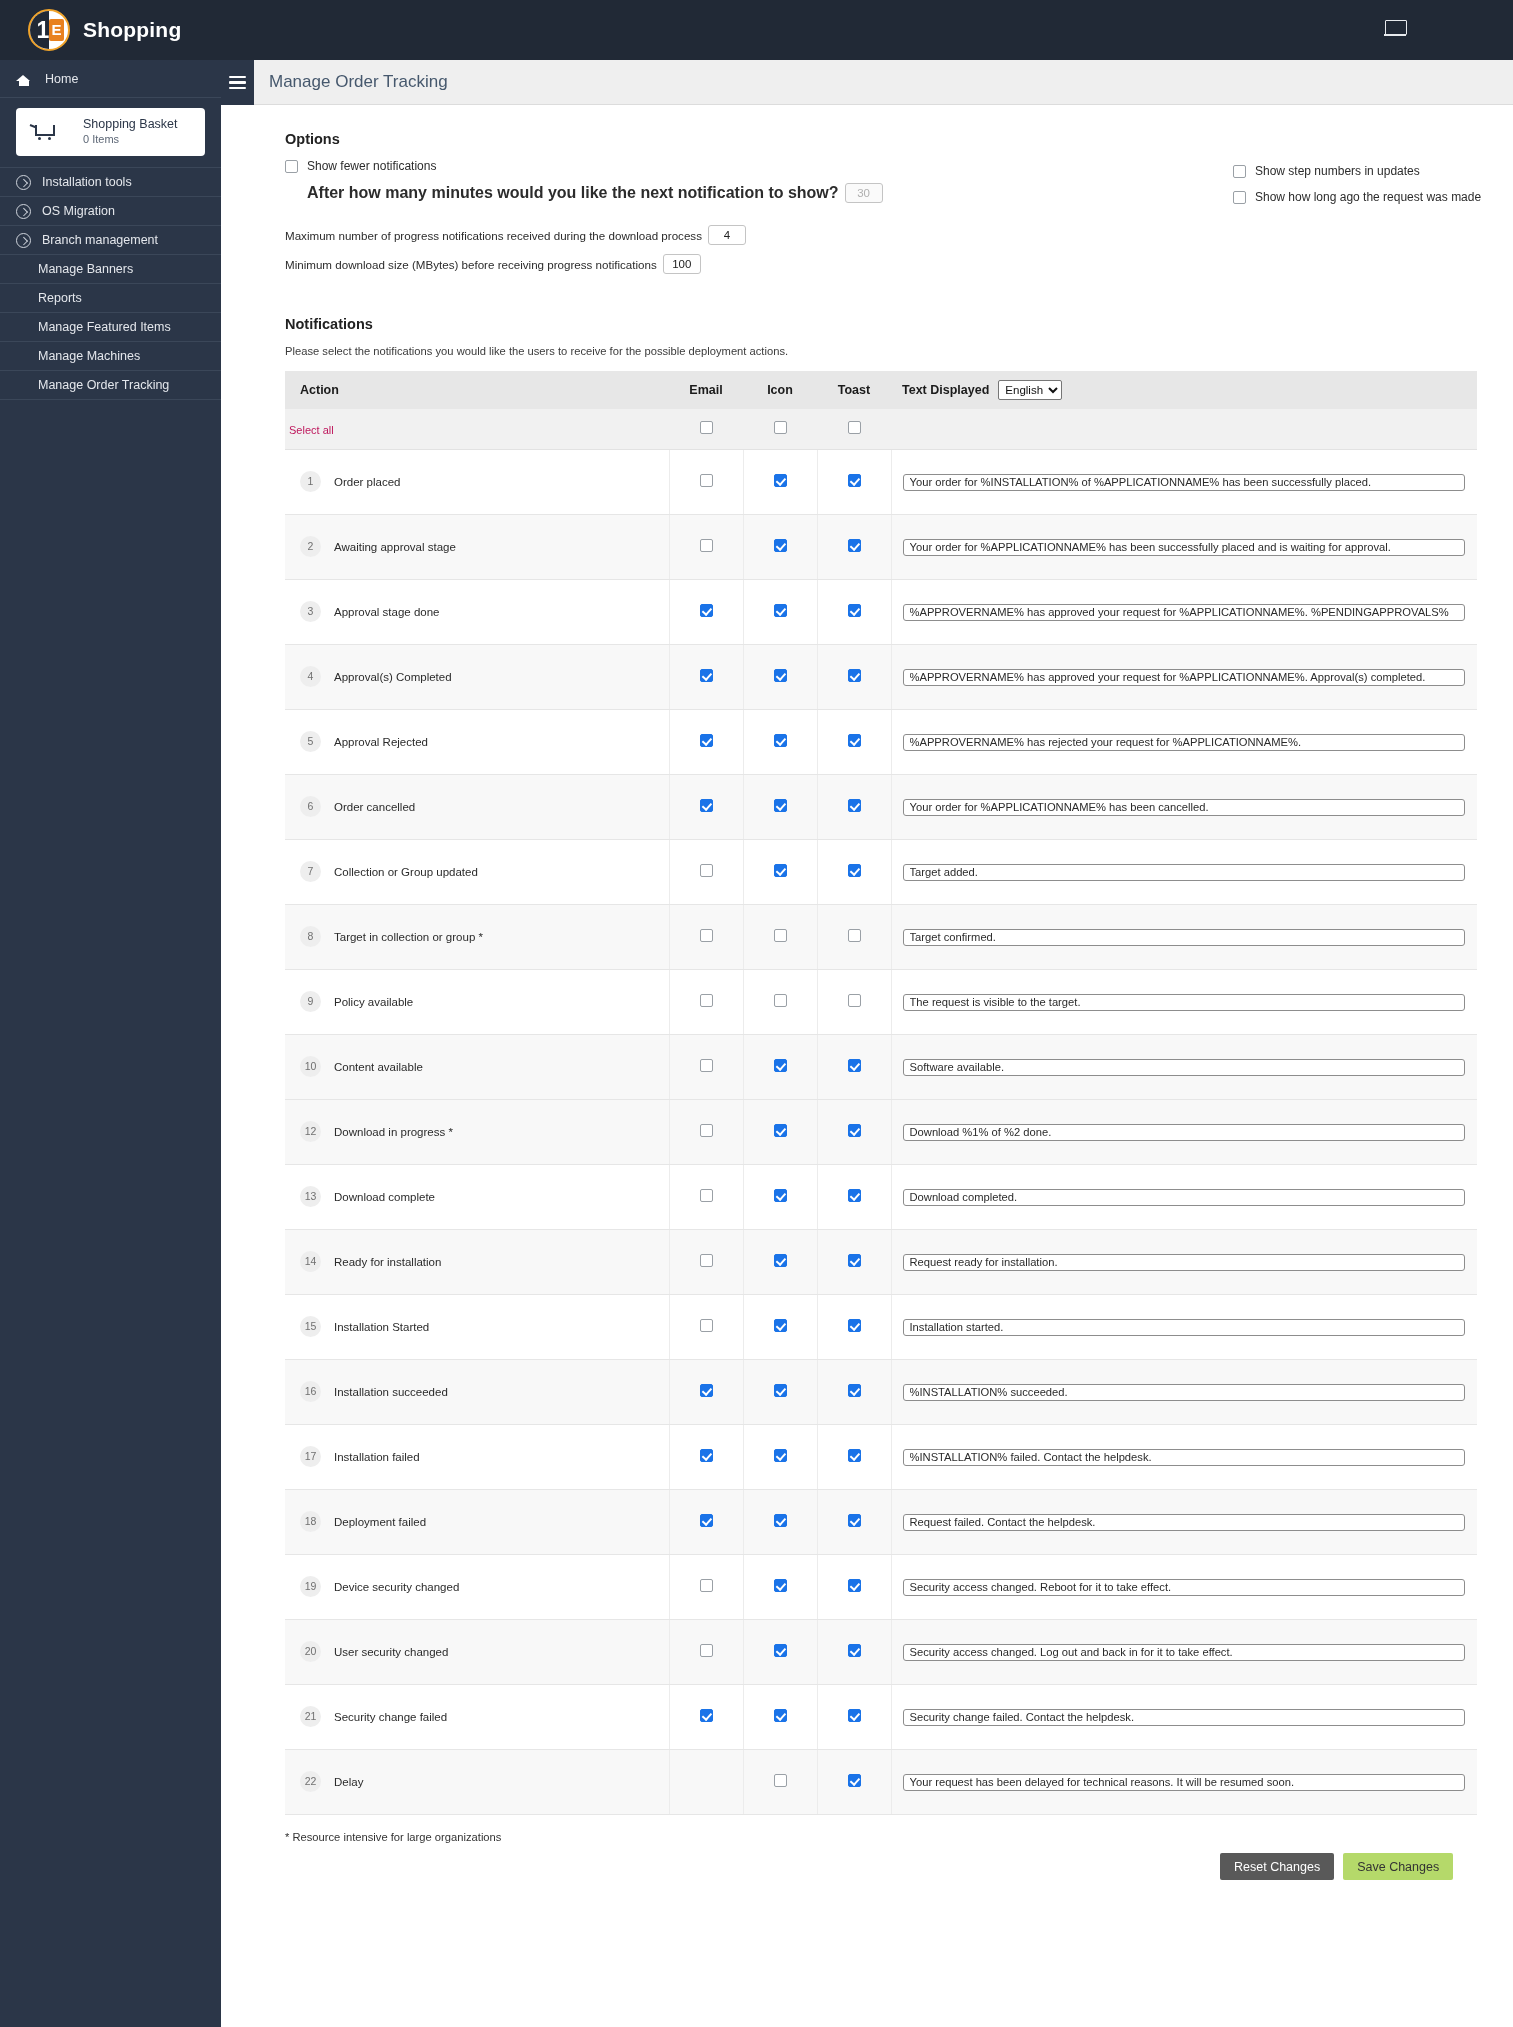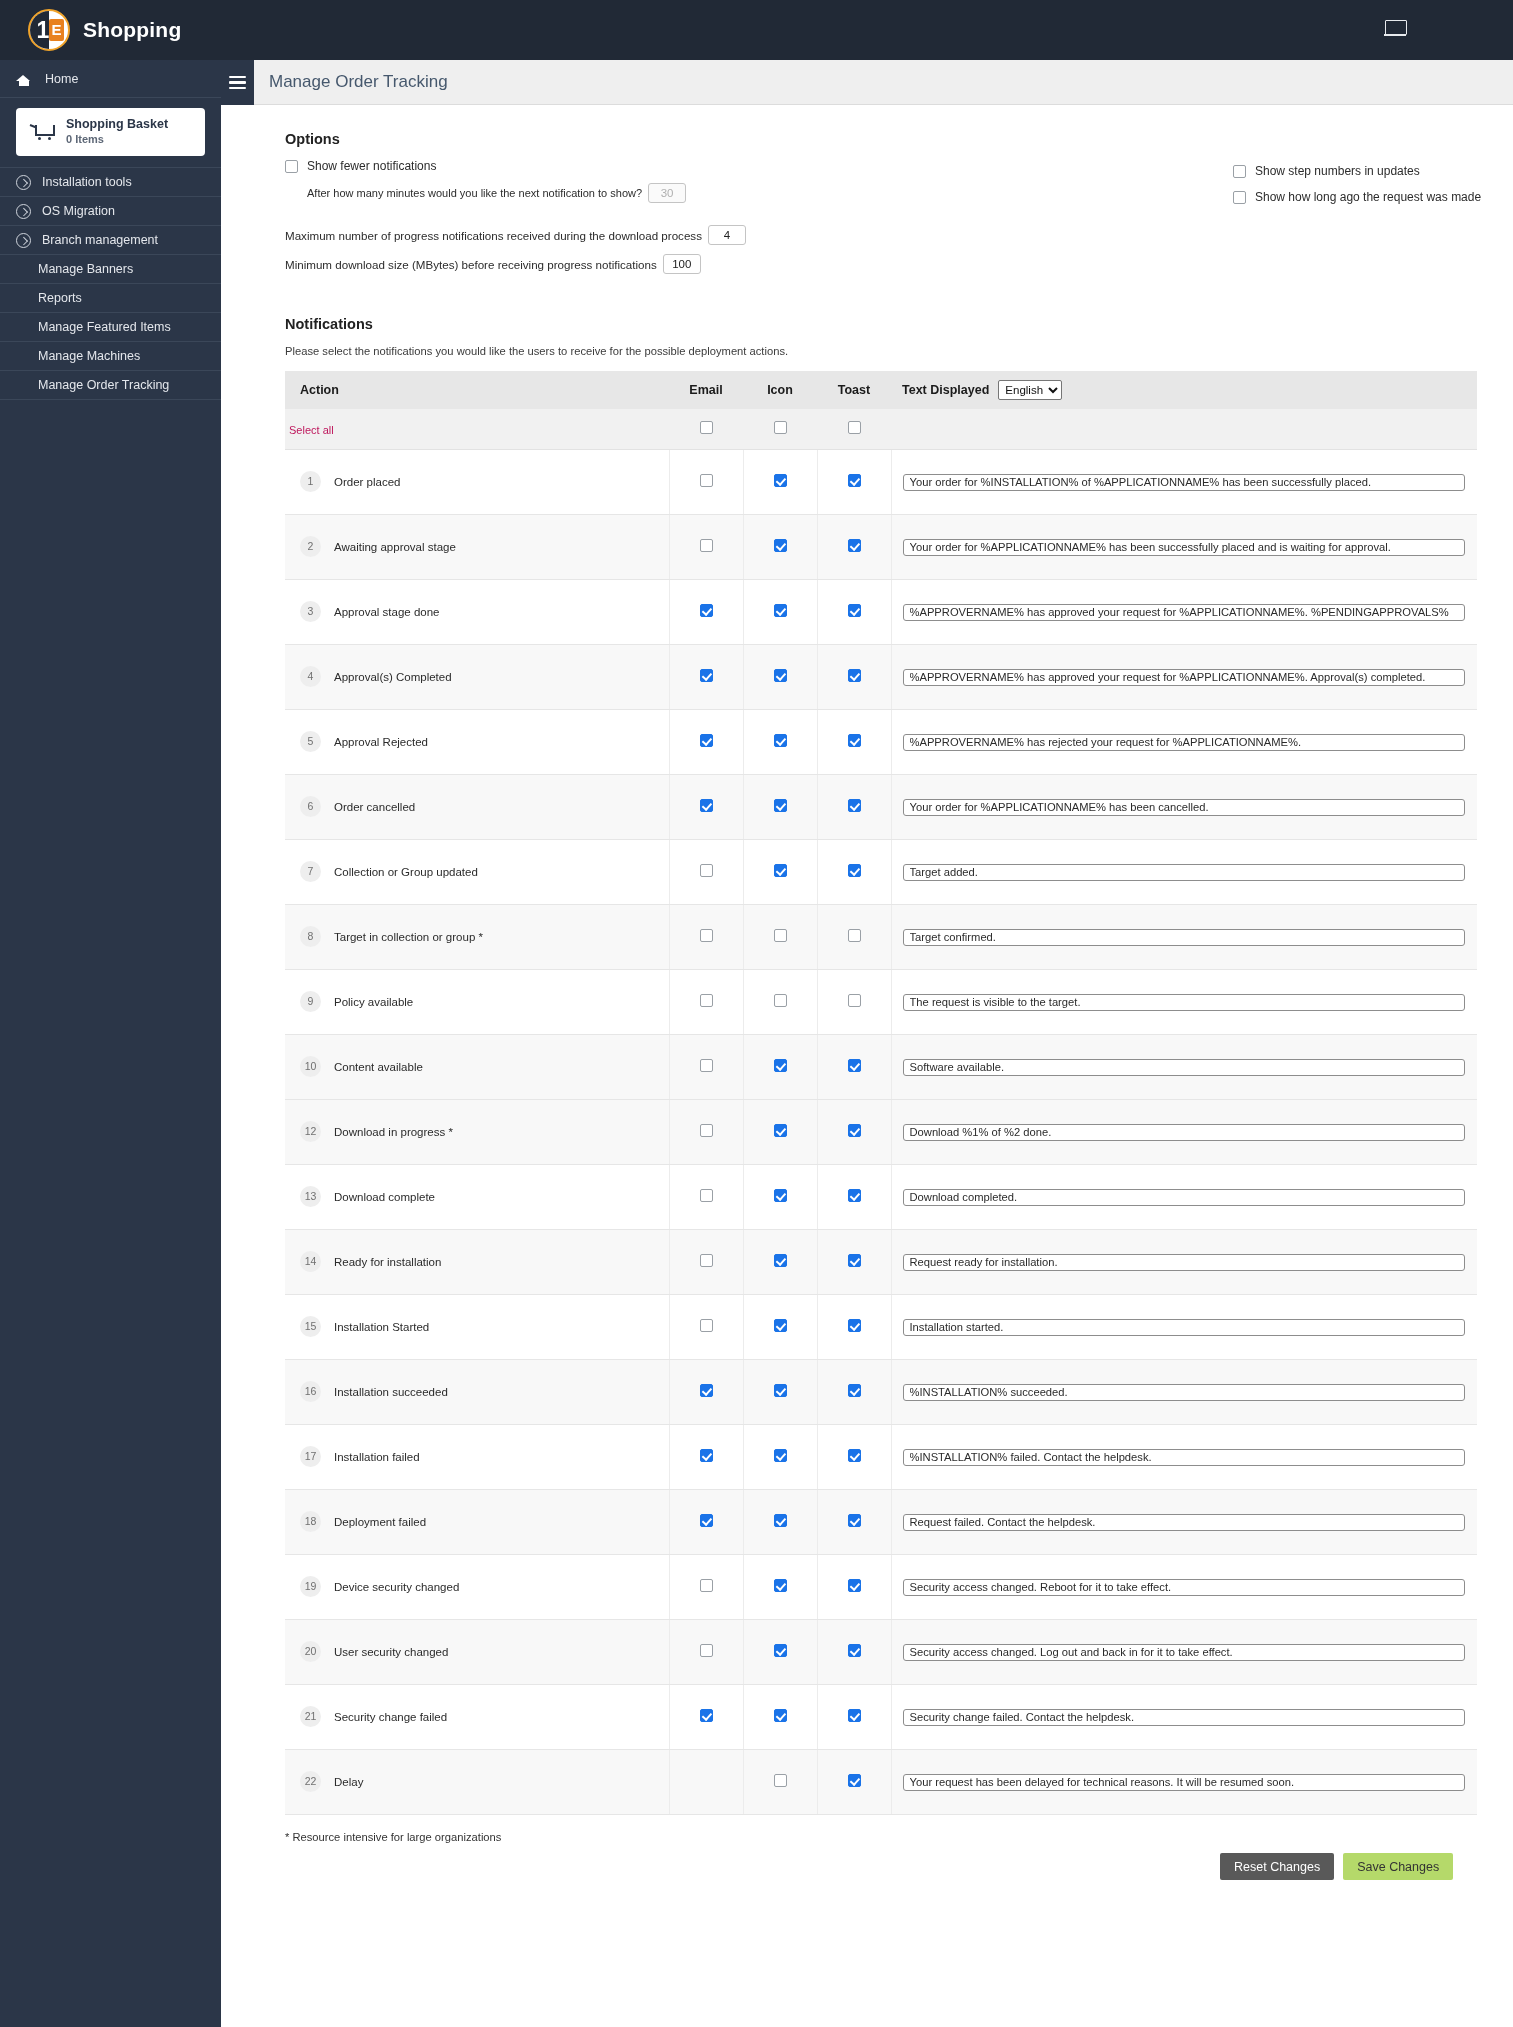--- a/index.html
+++ b/index.html
@@ -89,23 +89,22 @@
   .icon-home::after {
     content: ""; position: absolute; left: 2.5px; top: 8px;
     width: 10px; height: 6px; background: #ffffff;
   }
   .side-home .lbl { color: #e4e7ec; font-size: 12.5px; }
   .basket-wrap {
     padding: 10px 16px 11px 16px; border-bottom: 1px solid #3b4759;
   }
   .basket {
     background: #ffffff; border-radius: 4px; height: 48px;
-    display: flex; align-items: center; padding-left: 14px; gap: 13px;
+    display: flex; align-items: center; padding-left: 14px; gap: 30px;
     cursor: pointer;
-    font-weight: bold;
   }
   .icon-cart { width: 23px; height: 19px; position: relative; flex: none; }
   .icon-cart::before {
     content: ""; position: absolute; left: 0; top: 1px;
     width: 6px; height: 2px; background: #2b3648;
     transform: rotate(22deg); transform-origin: left center;
   }
   .icon-cart::after {
     content: ""; position: absolute; left: 5px; top: 2px;
     width: 16px; height: 9px;
@@ -188,21 +187,21 @@
   }
   .cb.checked { background: #1a73e8; border-color: #1a73e8; }
   .cb.checked::after {
     content: ""; position: absolute; left: 3.8px; top: 1px;
     width: 3.5px; height: 7px;
     border-right: 2px solid #ffffff; border-bottom: 2px solid #ffffff;
     transform: rotate(42deg);
   }
   .opt-lbl { font-size: 12px; color: #2c2c2c; margin-left: 9px; }
   .q-row { display: flex; align-items: center; margin-top: 10px; margin-left: 22px; }
-  .q-lbl { font-size: 11px; color: #2c2c2c; }
+  .q-lbl { font-size: 16px; color: #2c2c2c; font-weight: bold; }
   .num-in {
     width: 38px; height: 20px; border: 1px solid #c4c4c4; border-radius: 3px;
     text-align: center; font-size: 11.5px; font-family: "Liberation Sans", sans-serif;
     margin-left: 6px; color: #222; background: #ffffff;
   }
   .num-in.disabled { color: #b0b0b0; background: #fafafa; }
   .opt-right {
     position: absolute; left: 1012px; top: 26px;
   }
   .opt-right .opt-row:first-child { margin-top: 33px; }

